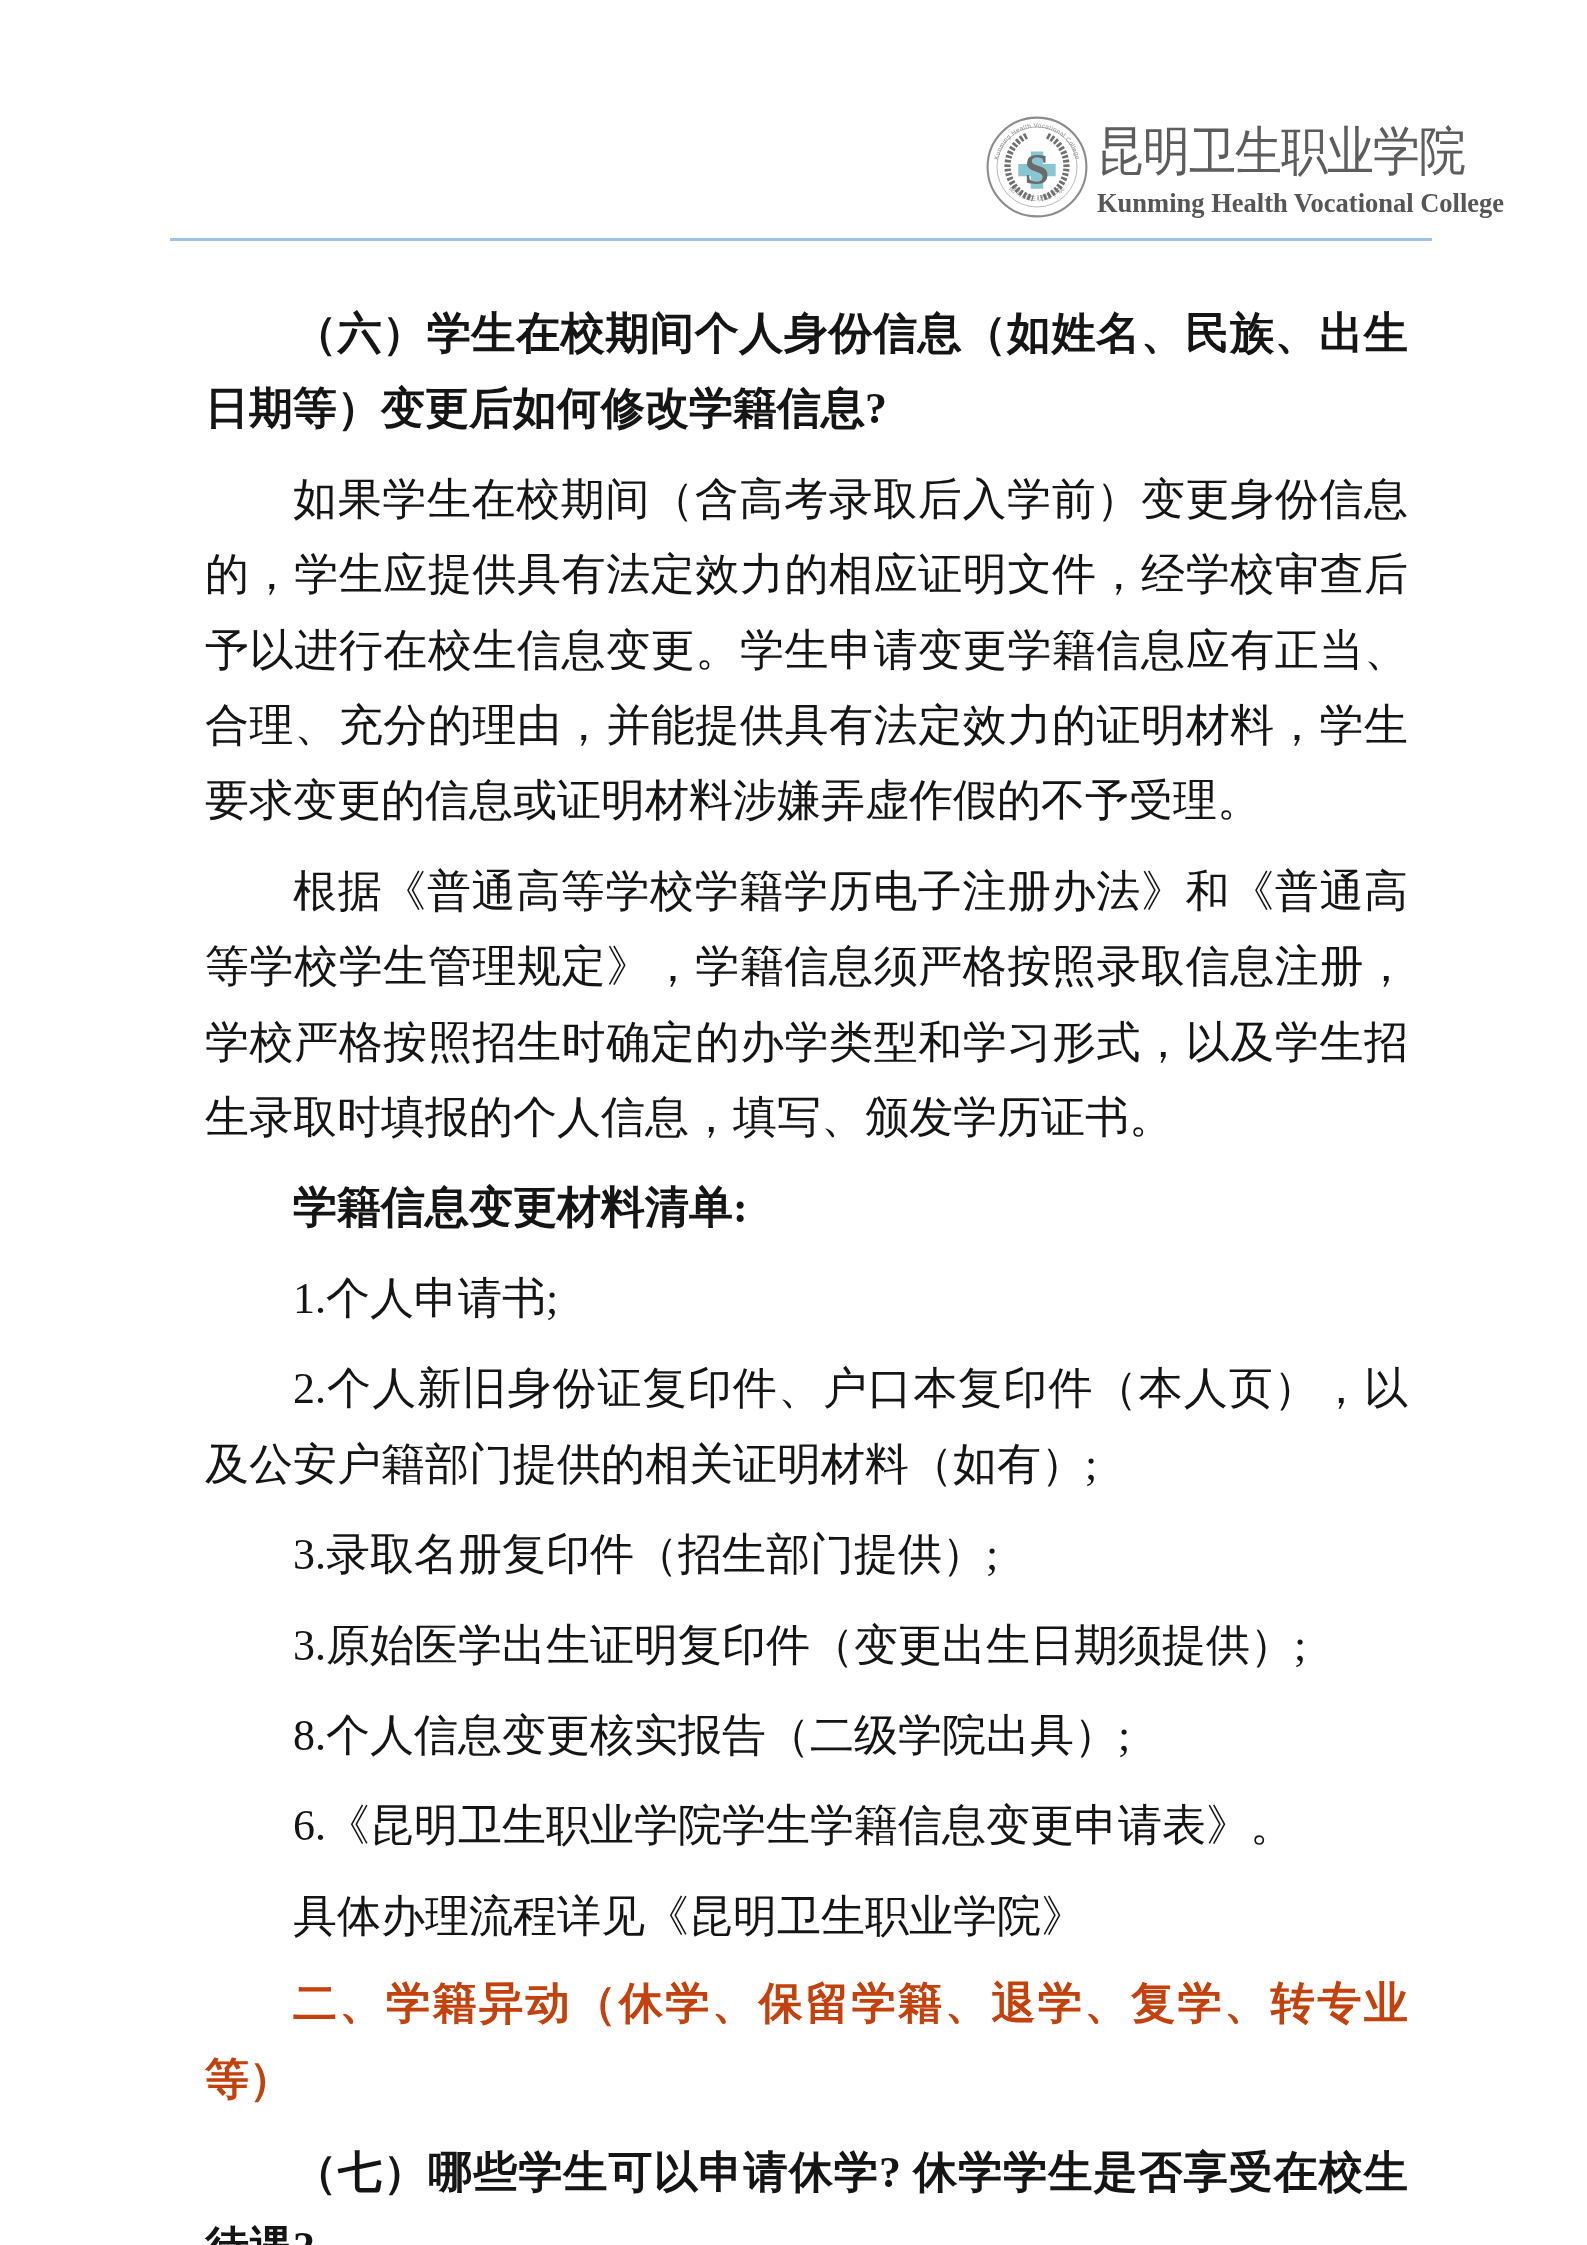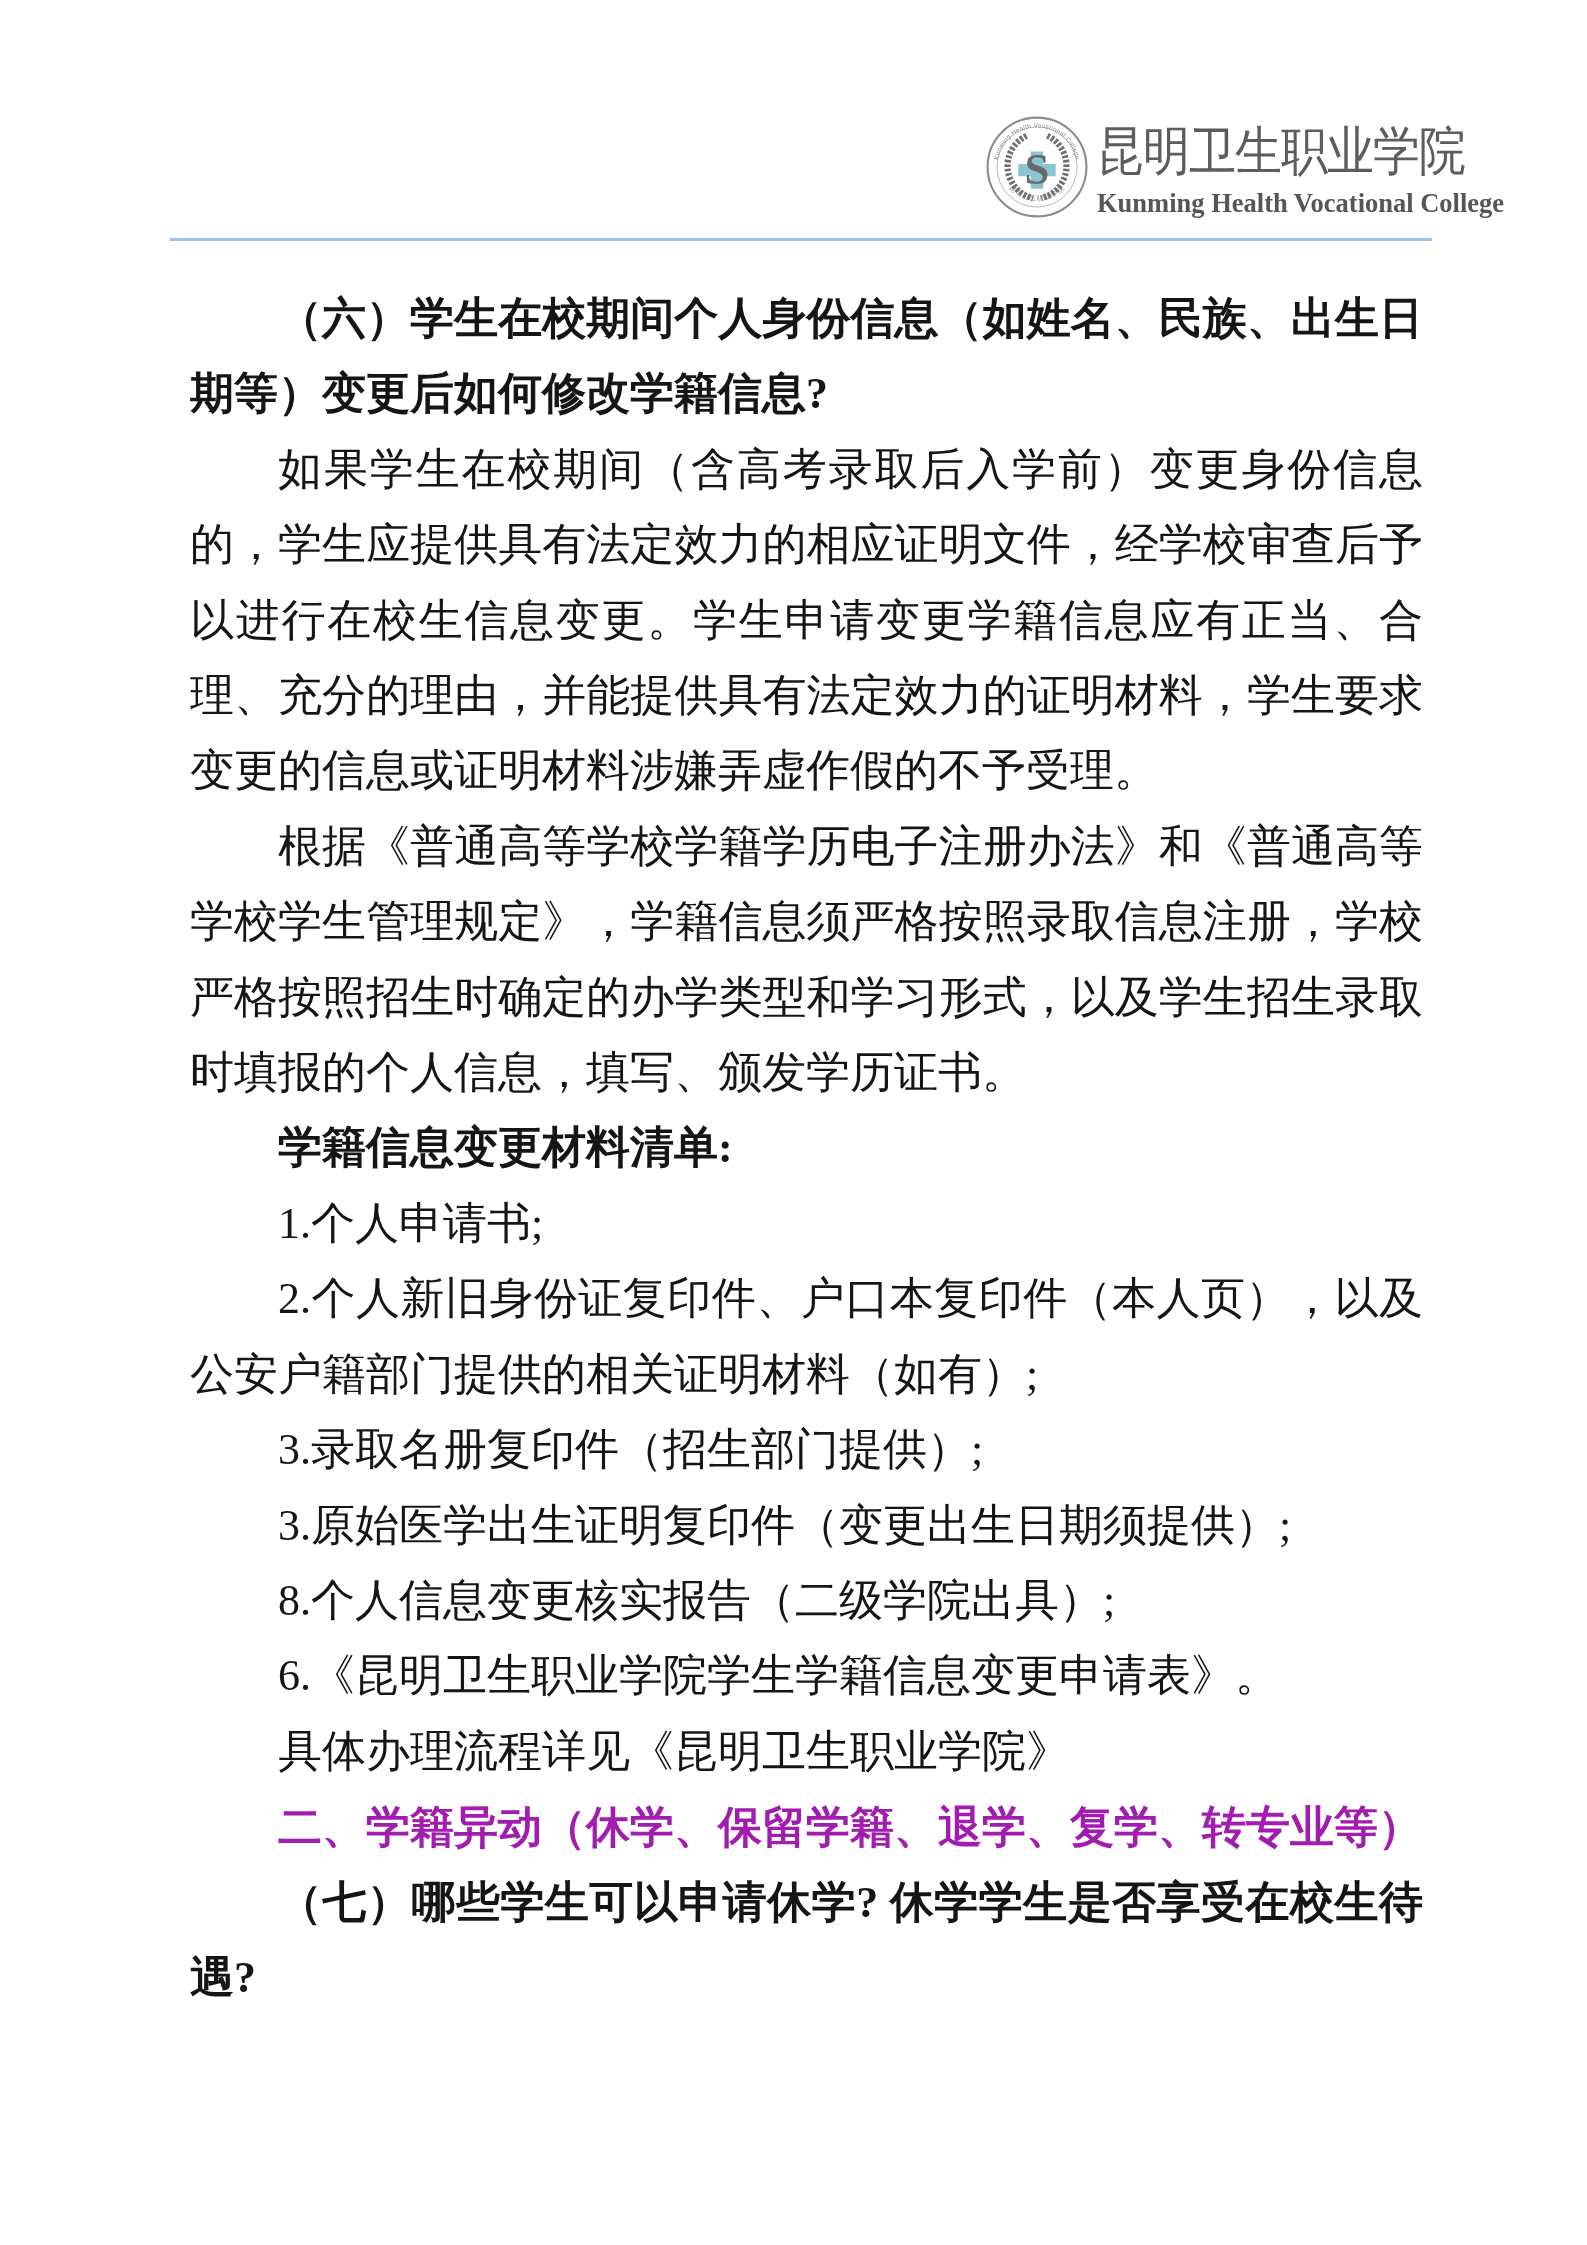--- a/index.html
+++ b/index.html
@@ -47,27 +47,27 @@
     position: absolute;
     left: 190px;
     top: 281px;
     width: 1233px;
     color: #151515;
     font-size: 44px;
     line-height: 75.4px;
     text-align: justify;
     font-family: "Liberation Serif", serif;
   }
-  .para { margin: 0; text-indent: 88px; }
+  .para { margin: 15px; text-indent: 88px; }
   .para.q { font-weight: bold; }
   .para.list-title { font-weight: bold; }
   .para.heading-sans {
     font-weight: bold;
-    color: #a21caf;
-    font-family: Liberation Sans, sans-serif;
+    color: #c2410c;
+    font-family: Liberation Mono, monospace;
   }
 </style>
 </head>
 <body>
 
 <div class="page">
 
   <div class="header">
 
     <svg class="seal" viewBox="0 0 100 100">

